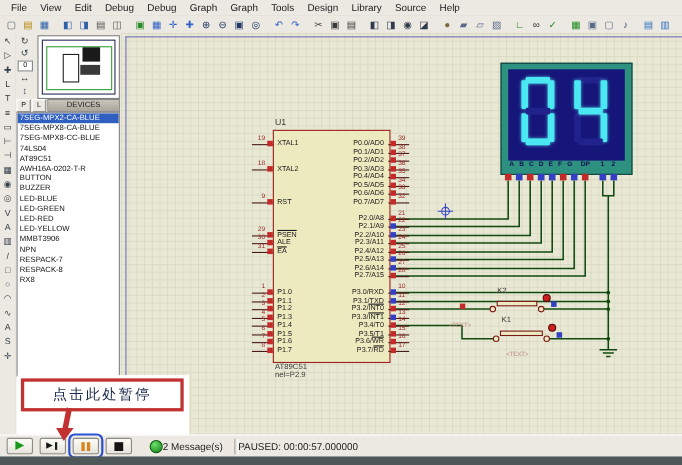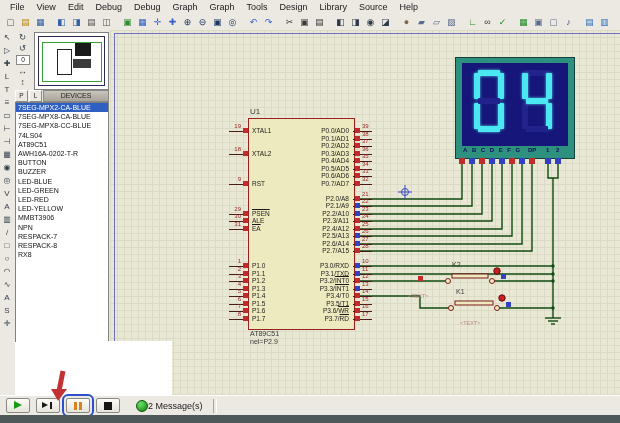--- a/index.html
+++ b/index.html
@@ -486,39 +486,41 @@
       <div style="position: absolute; left: 529px; top: 158px; width: 6px; height: 6px; background: rgb(195, 42, 42);"></div>
       <div style="position: absolute; left: 545px; top: 158px; width: 6px; height: 6px; background: rgb(51, 64, 196);"></div>
       <div style="position: absolute; left: 555px; top: 158px; width: 6px; height: 6px; background: rgb(51, 64, 196);"></div>
       <span style="position: absolute; left: 452px; top: 261px; font-size: 7px; color: rgb(58, 58, 58);">K2</span>
       <span style="position: absolute; left: 456px; top: 288px; font-size: 7px; color: rgb(58, 58, 58);">K1</span>
       <span style="position: absolute; left: 408px; top: 293px; font-size: 5.5px; color: rgb(192, 133, 133);">&lt;TEXT&gt;</span>
       <span style="position: absolute; left: 460px; top: 320px; font-size: 5.5px; color: rgb(192, 133, 133);">&lt;TEXT&gt;</span>
     </div>
 
   <div class="patch"></div>
+  <div class="annbox">点击此处暂停</div>
 
   <div class="ctrlbar">
     <div class="simbtn">
         <span class="tri"></span>
       </div>
     <div class="simbtn">
         <span class="stri"></span>
         <span class="sbar"></span>
       </div>
     <div class="simbtn pausehl">
         <span class="pbar1"></span>
         <span class="pbar2"></span>
       </div>
     <div class="simbtn">
         <span class="stopsq"></span>
       </div>
     <div class="msgicon"></div>
     <span class="statustext">2 Message(s)</span>
     <div class="vsep"></div>
+    <span class="statustext">PAUSED: 00:00:57.000000</span>
   </div>
   <div class="bottomstrip"></div>
 
   <svg class="overlay" id="arrowsvg" width="620" height="423">
       <line x1="63" y1="371" x2="59" y2="391" stroke="#C23232" stroke-width="5"></line>
    <polygon points="51,389 67,389 58,401" fill="#C23232"></polygon>
     </svg>
 </div>
 
 </body></html>

